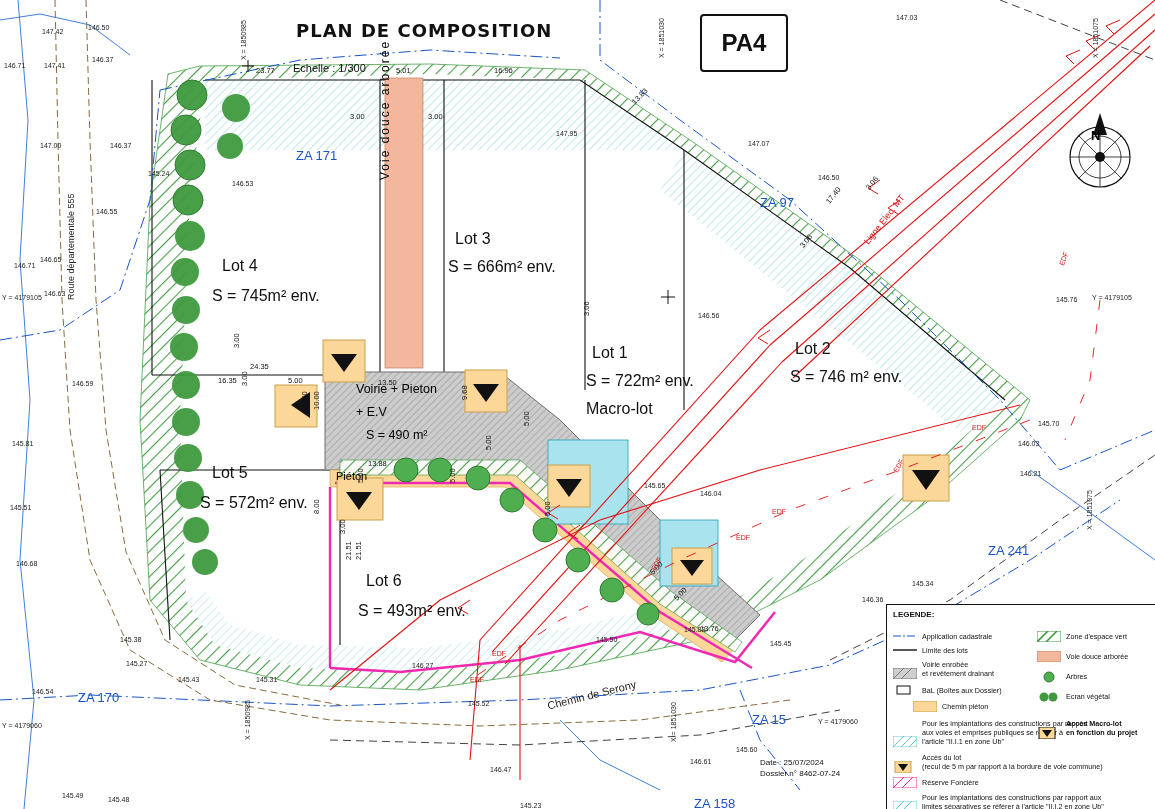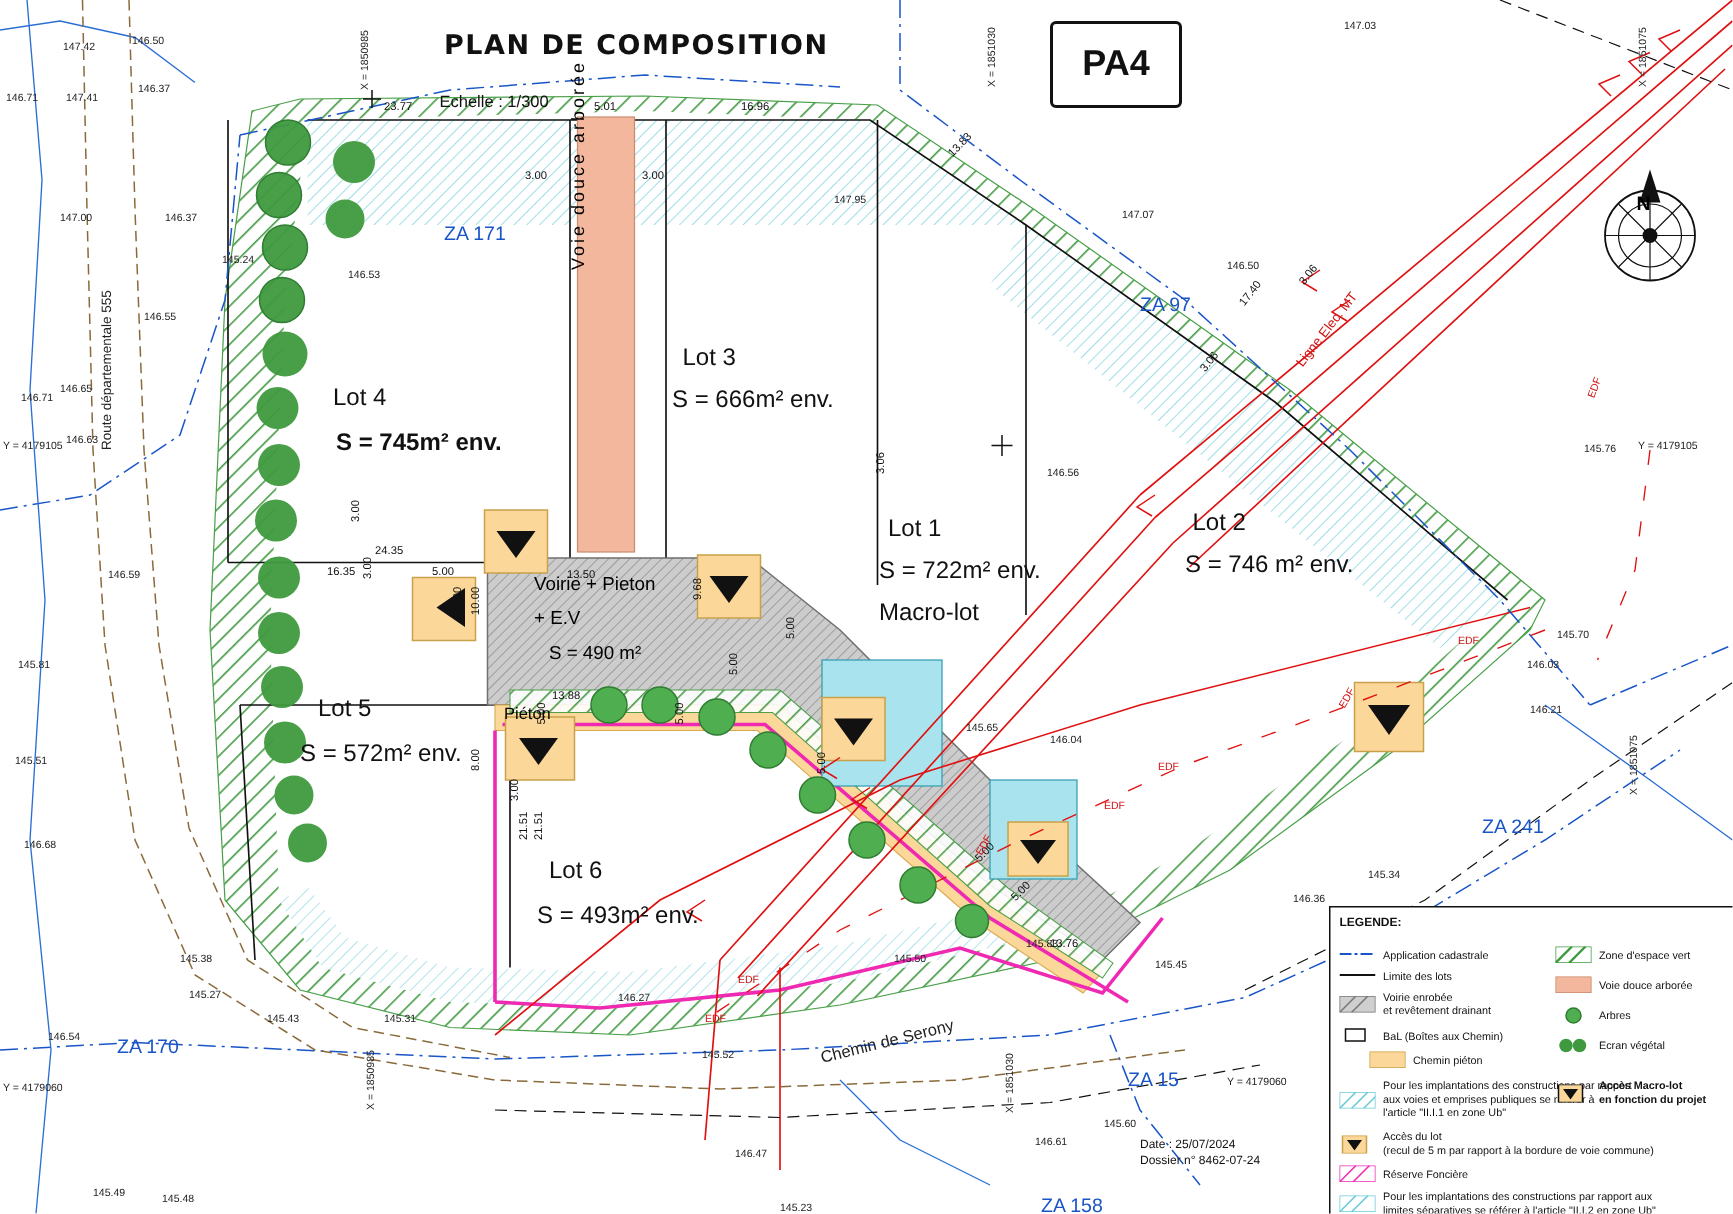--- a/index.html
+++ b/index.html
@@ -38,21 +38,21 @@
   .redsmall{color:#d21414;font-size:7px;}
   .dimtxt{color:#111;font-size:7.5px;}
 
   
   .legend{
     position:absolute;left:886px;top:604px;width:269px;height:205px;
     background:#ffffff;border:1px solid #111;
     font-size:7.5px;color:#111;
   }
   .legend .lg-title{position:absolute;left:6px;top:5px;font-size:8px;font-weight:bold;}
-  .lg-row{position:absolute;display:flex;align-items:center;gap:5px;}
+  .lg-row{position:absolute;display:flex;align-items:flex-end;gap:5px;}
   .lg-sym{width:24px;height:10px;flex:0 0 24px;}
   .lg-txt{font-size:7.2px;line-height:1.25;}
 
   .datebox{
     position:absolute;left:760px;top:758px;font-size:8px;color:#111;line-height:1.35;
   }
 </style>
 </head>
 <body>
 
@@ -250,21 +250,21 @@
     <circle r="5" fill="#111"></circle>
   </g>
 </svg>
 
 <div class="txt title" style="left:296px;top:20px;">PLAN DE COMPOSITION</div>
 <div class="txt scale" style="left:293px;top:62px;">Echelle : 1/300</div>
 
 <div class="abs pa4box" style="left:700px;top:14px;">PA4</div>
 
 <div class="txt lotlabel" style="left:222px;top:255px;">Lot 4</div>
-<div class="txt lotlabel" style="left:224px;top:285px;font-weight:bold;">S = 745m² env.</div>
+<div class="txt lotlabel" style="left:212px;top:285px;">S = 745m² env.</div>
 
 <div class="txt lotlabel" style="left:455px;top:228px;">Lot 3</div>
 <div class="txt lotlabel" style="left:448px;top:256px;">S = 666m² env.</div>
 
 <div class="txt lotlabel" style="left:212px;top:462px;">Lot 5</div>
 <div class="txt lotlabel" style="left:200px;top:492px;">S = 572m² env.</div>
 
 <div class="txt lotlabel" style="left:366px;top:570px;">Lot 6</div>
 <div class="txt lotlabel" style="left:358px;top:600px;">S = 493m² env.</div>
 
@@ -432,21 +432,21 @@
     <span class="lg-txt" style="white-space:pre-line;">Voirie enrobée
 et revêtement drainant</span>
   </div>
 
   <div class="lg-row" style="left:6px;top:80px;width:170px;">
     <span class="lg-sym">
       <svg width="24" height="10">
             <rect x="4" y="1" width="13" height="8" fill="#fff" stroke="#111"></rect>
           </svg>
     </span>
-    <span class="lg-txt">BaL (Boîtes aux Chemin)</span>
+    <span class="lg-txt">BaL (Boîtes aux Dossier)</span>
   </div>
 
   <div class="lg-row" style="left:6px;top:96px;width:170px;margin-left:20px;">
     <span class="lg-sym">
       <svg width="24" height="11">
             <rect width="24" height="11" fill="#fbd79a" stroke="#c9a14a"></rect>
           </svg>
     </span>
     <span class="lg-txt">Chemin piéton</span>
   </div>

